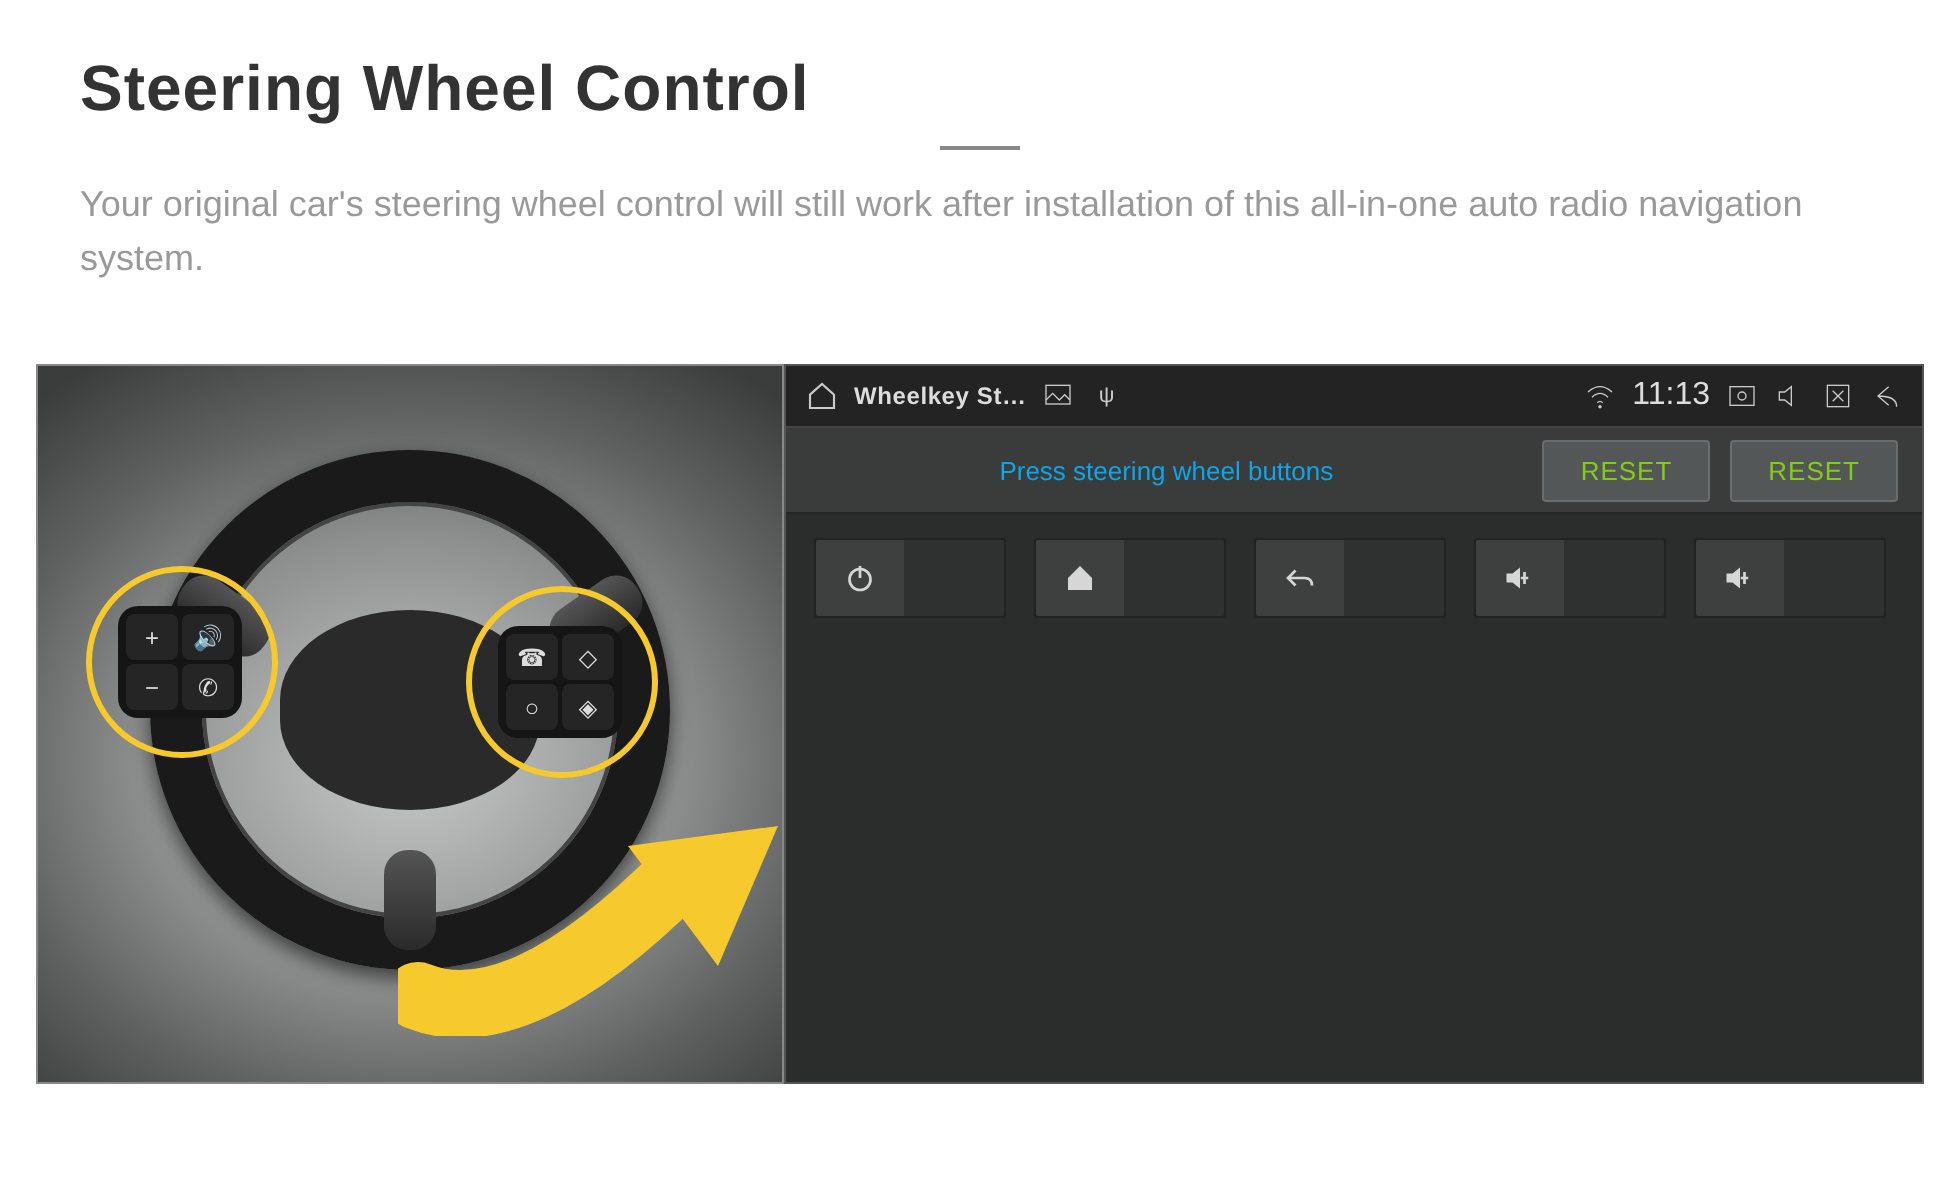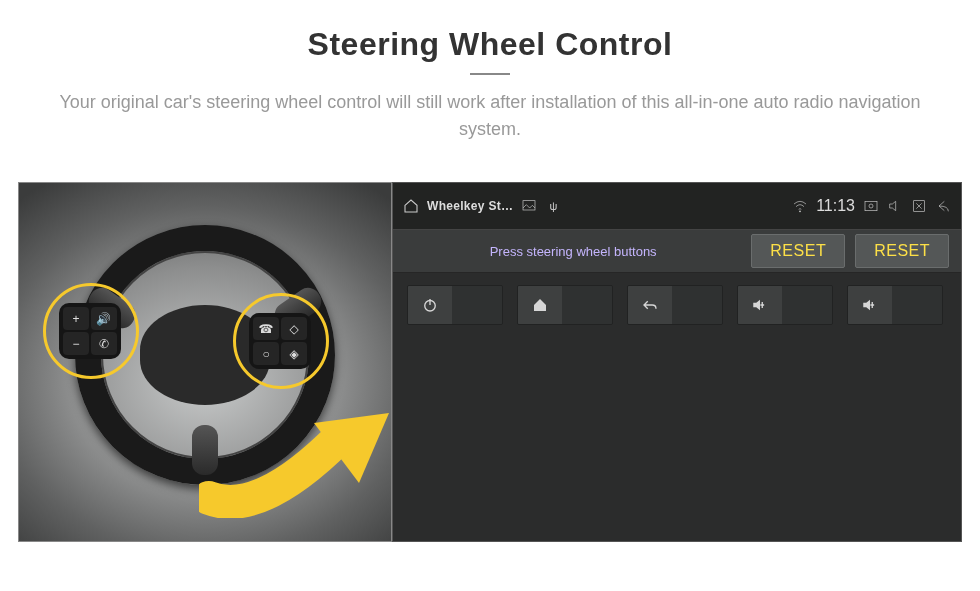--- a/index.html
+++ b/index.html
@@ -1,17 +1,17 @@
 <!DOCTYPE html>
 <html><head>
 <meta charset="utf-8">
 <style>
   * { margin: 0; padding: 0; box-sizing: border-box; }
   body { font-family: Arial, Helvetica, sans-serif; background: #fff; width: 980px; height: 591px; overflow: hidden; }
-  .header-area { text-align: center; padding: 26px 40px 12px; }
+  .header-area { text-align: left; padding: 26px 40px 12px; }
   .title { font-size: 32px; font-weight: 700; color: #333; letter-spacing: 0.5px; }
   .title-underline { width: 40px; height: 2px; background: #888; margin: 10px auto 14px; }
   .subtitle { font-size: 18px; color: #999; line-height: 1.5; max-width: 900px; margin: 13px auto; }
   .main-area { display: flex; padding: 14px 18px 18px; gap: 0; height: 430px; }
   
   .photo-panel { width: 374px; height: 360px; position: relative; background:
     radial-gradient(ellipse 300px 250px at 50% 55%, #c9cbcb 0%, #8d8e8e 45%, #606161 70%, #3b3c3c 95%);
     border: 1px solid #888; overflow: hidden; }
   .wheel { position: absolute; left: 50%; top: 172px; width: 260px; height: 260px; transform: translate(-50%, -50%); }
   .wheel .rim { position: absolute; inset: 0; border-radius: 50%; border: 26px solid #1a1a1a; box-shadow: 0 0 0 2px #444 inset, 0 4px 10px rgba(0,0,0,.6); }
@@ -23,27 +23,27 @@
   .circ { position: absolute; border: 3px solid #f6c92c; border-radius: 50%; width: 96px; height: 96px; background: rgba(0,0,0,0); z-index: 5; }
   .circ.left { left: 24px; top: 100px; }
   .circ.right { left: 214px; top: 110px; }
   .btn-pad { position: absolute; width: 62px; height: 56px; background: #151515; border-radius: 10px; display: grid; grid-template-columns: 1fr 1fr; grid-template-rows: 1fr 1fr; gap: 2px; padding: 4px; z-index: 6; }
   .btn-pad span { background: #252525; border-radius: 4px; display: flex; align-items: center; justify-content: center; color: #ddd; font-size: 12px; }
   .btn-pad.left { left: 40px; top: 120px; }
   .btn-pad.right { left: 230px; top: 130px; }
   .arrow { position: absolute; left: 180px; top: 215px; width: 200px; height: 120px; z-index: 8; }
   
   .device-panel { flex: 1; height: 360px; background: #2d2f2f; border: 1px solid #555; display: flex; flex-direction: column; }
-  .status-bar { height: 46px; background: #222322; display: flex; align-items: center; padding: 0 10px; color: #ddd; font-size: 12px; gap: 8px; }
+  .status-bar { height: 30px; background: #222322; display: flex; align-items: center; padding: 0 10px; color: #ddd; font-size: 12px; gap: 8px; }
   .status-bar .spacer { flex: 1; }
   .status-ico { width: 16px; height: 16px; display: inline-flex; align-items: center; justify-content: center; opacity: .9; }
   .status-bar .app-label { font-weight: 700; font-size: 12px; letter-spacing: .3px; }
   .action-row { height: 44px; background: #3a3c3c; display: flex; align-items: center; padding: 0 12px; gap: 10px; border-top: 1px solid #444; border-bottom: 1px solid #262626; }
-  .action-row .prompt { flex: 1; text-align: center; color: #c4b5fd; font-size: 13px; }
-  .pill-btn { background: #545757; color: #fde047; font-size: 16px; letter-spacing: .5px; padding: 7px 18px; border: 1px solid #6a6d6d; border-radius: 2px; cursor: pointer; }
+  .action-row .prompt { flex: 1; text-align: center; color: #0ea5e9; font-size: 13px; }
+  .pill-btn { background: #545757; color: #84cc16; font-size: 13px; letter-spacing: .5px; padding: 7px 18px; border: 1px solid #6a6d6d; border-radius: 2px; cursor: pointer; }
   .grid-area { flex: 1; background: #2b2c2c; padding: 12px 14px; }
   .key-row { display: flex; gap: 14px; }
   .key-btn { width: 96px; height: 40px; display: flex; border-radius: 2px; overflow: hidden; border: 1px solid #212222; cursor: pointer; }
   .key-btn .ico { width: 44px; background: #3e4040; display: flex; align-items: center; justify-content: center; color: #cfcfcf; }
   .key-btn .slot { flex: 1; background: #2f3131; }
   .ico svg { width: 18px; height: 18px; stroke: #d6d6d6; fill: none; stroke-width: 1.8; }
   .screen-rest { flex: 1; }
 </style>
 </head>
 <body>

